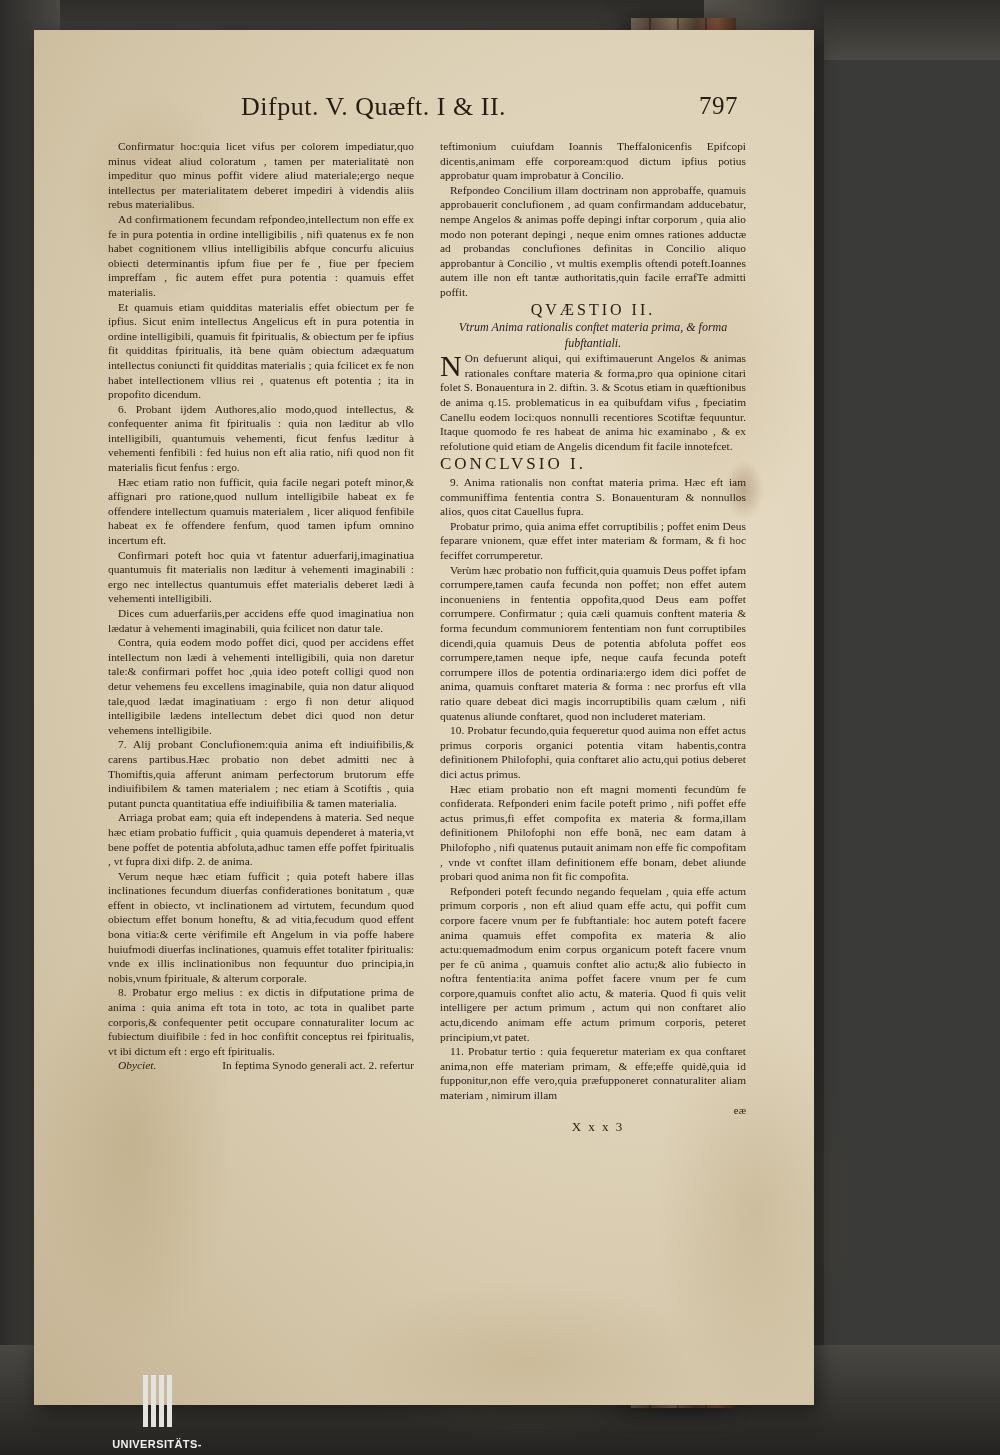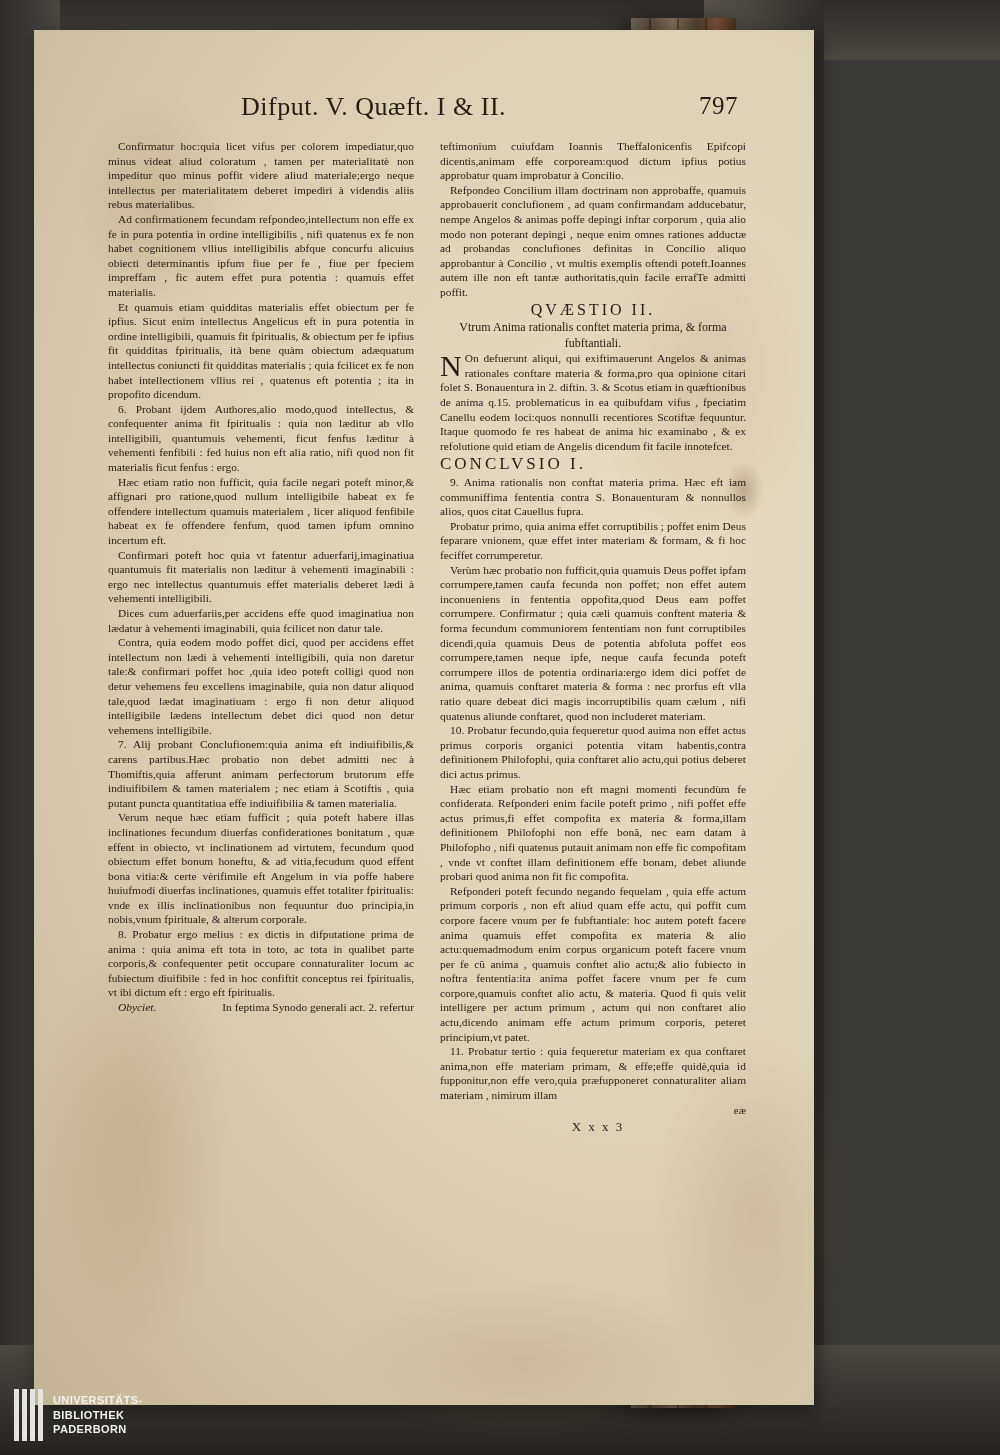--- a/index.html
+++ b/index.html
@@ -136,20 +136,21 @@
 
   .sect-title {
     text-align: center;
     font-size: 16px;
     letter-spacing: 3px;
     margin: 12px 0 6px 0;
     text-indent: 0 !important;
   }
   .sect-sub {
     text-align: center;
+    font-style: italic;
     font-size: 12px;
     line-height: 1.3;
     margin: 0 0 8px 0;
     text-indent: 0 !important;
   }
   .concl-title {
     font-size: 17px;
     letter-spacing: 3px;
     margin: 12px 0 5px 0;
     text-indent: 0 !important;
@@ -184,20 +185,21 @@
   
   #watermark {
     position: absolute;
     left: 0; bottom: 0;
     width: 300px; height: 80px;
     display: flex;
     align-items: center;
     gap: 10px;
     padding-left: 14px;
     box-sizing: border-box;
+    flex-direction: column;
   }
   #watermark .bars {
     display: flex;
     gap: 3px;
     height: 52px;
     align-items: flex-end;
   }
   #watermark .bars i {
     display: block;
     width: 5px;
@@ -251,20 +253,21 @@
         <div class="col">
           <p>Confirmatur hoc:quia licet vifus per colorem impediatur,quo minus videat aliud coloratum , tamen per materialitatè non impeditur quo minus poffit videre aliud materiale;ergo neque intellectus per materialitatem deberet impediri à videndis aliis rebus materialibus.</p>
           <p>Ad confirmationem fecundam refpondeo,intellectum non effe ex fe in pura potentia in ordine intelligibilis , nifi quatenus ex fe non habet cognitionem vllius intelligibilis abfque concurfu alicuius obiecti determinantis ipfum fiue per fe , fiue per fpeciem impreffam , fic autem effet pura potentia : quamuis effet materialis.</p>
           <p>Et quamuis etiam quidditas materialis effet obiectum per fe ipfius. Sicut enim intellectus Angelicus eft in pura potentia in ordine intelligibili, quamuis fit fpiritualis, &amp; obiectum per fe ipfius fit quidditas fpiritualis, ità bene quàm obiectum adæquatum intellectus coniuncti fit quidditas materialis ; quia fcilicet ex fe non habet intellectionem vllius rei , quatenus eft potentia ; ita in propofito dicendum.</p>
           <p>6. Probant ijdem Authores,alio modo,quod intellectus, &amp; confequenter anima fit fpiritualis : quia non læditur ab vllo intelligibili, quantumuis vehementi, ficut fenfus læditur à vehementi fenfibili : fed huius non eft alia ratio, nifi quod non fit materialis ficut fenfus : ergo.</p>
           <p>Hæc etiam ratio non fufficit, quia facile negari poteft minor,&amp; affignari pro ratione,quod nullum intelligibile habeat ex fe offendere intellectum quamuis materialem , licer aliquod fenfibile habeat ex fe offendere fenfum, quod tamen ipfum omnino incertum eft.</p>
           <p>Confirmari poteft hoc quia vt fatentur aduerfarij,imaginatiua quantumuis fit materialis non læditur à vehementi imaginabili : ergo nec intellectus quantumuis effet materialis deberet lædi à vehementi intelligibili.</p>
           <p>Dices cum aduerfariis,per accidens effe quod imaginatiua non lædatur à vehementi imaginabili, quia fcilicet non datur tale.</p>
           <p>Contra, quia eodem modo poffet dici, quod per accidens effet intellectum non lædi à vehementi intelligibili, quia non daretur tale:&amp; confirmari poffet hoc ,quia ideo poteft colligi quod non detur vehemens feu excellens imaginabile, quia non datur aliquod tale,quod lædat imaginatiuam : ergo fi non detur aliquod intelligibile lædens intellectum debet dici quod non detur vehemens intelligibile.</p>
           <p>7. Alij probant Conclufionem:quia anima eft indiuifibilis,&amp; carens partibus.Hæc probatio non debet admitti nec à Thomiftis,quia afferunt animam perfectorum brutorum effe indiuifibilem &amp; tamen materialem ; nec etiam à Scotiftis , quia putant puncta quantitatiua effe indiuifibilia &amp; tamen materialia.</p>
+          <p>Arriaga probat eam; quia eft independens à materia. Sed neque hæc etiam probatio fufficit , quia quamuis dependeret à materia,vt bene poffet de potentia abfoluta,adhuc tamen effe poffet fpiritualis , vt fupra dixi difp. 2. de anima.</p>
           <p>Verum neque hæc etiam fufficit ; quia poteft habere illas inclinationes fecundum diuerfas confiderationes bonitatum , quæ effent in obiecto, vt inclinationem ad virtutem, fecundum quod obiectum effet bonum honeftu, &amp; ad vitia,fecudum quod effent bona vitia:&amp; certe vèrifimile eft Angelum in via poffe habere huiufmodi diuerfas inclinationes, quamuis effet totaliter fpiritualis: vnde ex illis inclinationibus non fequuntur duo principia,in nobis,vnum fpirituale, &amp; alterum corporale.</p>
           <p>8. Probatur ergo melius : ex dictis in difputatione prima de anima : quia anima eft tota in toto, ac tota in qualibet parte corporis,&amp; confequenter petit occupare connaturaliter locum ac fubiectum diuifibile : fed in hoc confiftit conceptus rei fpiritualis, vt ibi dictum eft : ergo eft fpiritualis.</p>
           <p class="catchline">
             <i>Obyciet.</i>
             <span>In feptima Synodo generali act. 2. refertur</span>
           </p>
         </div>
 
         <div class="col">
           <p class="noindent">teftimonium cuiufdam Ioannis Theffalonicenfis Epifcopi dicentis,animam effe corpoream:quod dictum ipfius potius approbatur quam improbatur à Concilio.</p>

